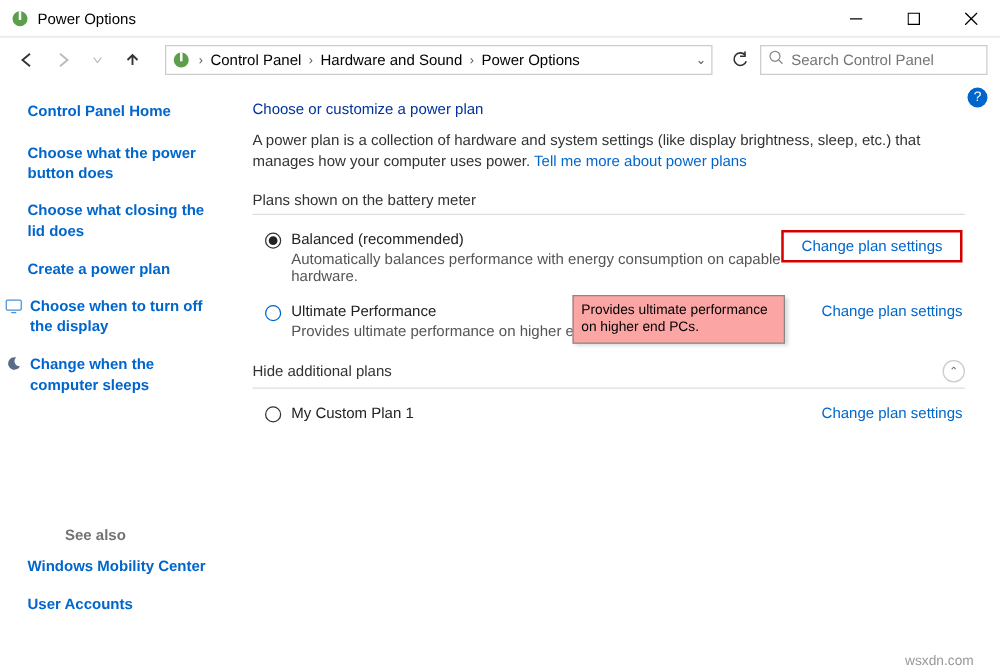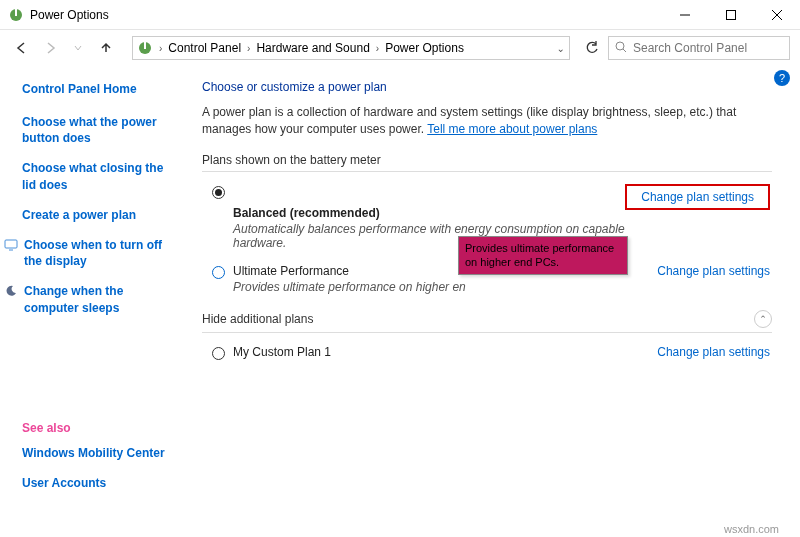--- a/index.html
+++ b/index.html
@@ -18,38 +18,38 @@
     .crumb-drop { margin-left: auto; color: #555; font-size: 10px; }
     .refresh { width: 24px; height: 24px; display: flex; align-items: center; justify-content: center; }
     .searchbox { border: 1px solid #ccc; height: 24px; width: 182px; display: flex; align-items: center; padding: 0 6px; gap: 6px; }
     .searchbox input { border: none; outline: none; font-size: 12px; flex: 1; background: transparent; }
     .content { display: flex; height: calc(100% - 86px); position: relative; }
     .sidebar { width: 190px; padding: 16px 12px 12px 22px; display: flex; flex-direction: column; font-weight: bold; }
     .sidebar-link { font-size: 12px; color: #0066cc; margin-bottom: 14px; line-height: 1.35; cursor: pointer; }
     .sidebar-link.with-icon { display: flex; gap: 6px; margin-left: -18px; }
     .sidebar-link.with-icon .icon { width: 14px; height: 14px; flex-shrink: 0; margin-top: 1px; }
     .sidebar-spacer { flex: 1; }
-    .see-also { font-size: 12px; color: #ec4899; margin-bottom: 10px; }
+    .see-also { font-size: 12px; color: #737373; margin-bottom: 10px; margin-left: 30px; }
     .main { flex: 1; padding: 14px 28px 0 12px; position: relative; }
     .heading { color: #003399; font-size: 12px; font-weight: 400; margin-bottom: 10px; }
     .description { font-size: 12px; color: #333; line-height: 1.45; margin-bottom: 14px; }
-    .text-link { color: #0066cc; text-decoration: underline; cursor: pointer; }
+    .text-link { color: #0066cc; cursor: pointer; }
     .section-header { font-size: 12px; color: #333; padding-bottom: 4px; border-bottom: 1px solid #ddd; display: flex; align-items: center; justify-content: space-between; margin-bottom: 8px; }
     .collapse-btn { width: 18px; height: 18px; border: 1px solid #ccc; border-radius: 50%; display: flex; align-items: center; justify-content: center; font-size: 9px; color: #666; }
     .plan { display: flex; align-items: flex-start; padding: 4px 2px 10px 10px; }
     .plan.highlighted .change-link { border: 2px solid #d40000; padding: 4px 14px; }
     .radio { width: 13px; height: 13px; border: 1px solid #333; border-radius: 50%; margin-right: 8px; margin-top: 2px; display: flex; align-items: center; justify-content: center; flex-shrink: 0; }
     .radio.checked::after { content: ''; width: 7px; height: 7px; background: #222; border-radius: 50%; }
     .radio.blue { border-color: #0066cc; }
     .plan-body { flex: 1; }
     .plan-name { font-size: 12px; color: #222; }
-    .plan-name.bold { font-weight: 700; margin-top: 22px; }
-    .plan-desc { font-size: 12px; color: #555; margin-top: 2px; font-style: italic; }
+    .plan-name.bold { font-weight: 400; }
+    .plan-desc { font-size: 12px; color: #555; margin-top: 2px; }
     .change-link { font-size: 12px; color: #0066cc; cursor: pointer; white-space: nowrap; }
-    .tooltip { position: absolute; border: 1px solid #888; background: #be185d; font-size: 11px; padding: 4px 6px; line-height: 1.3; box-shadow: 2px 2px 3px rgba(0,0,0,0.15); }
+    .tooltip { position: absolute; border: 1px solid #888; background: #fca5a5; font-size: 11px; padding: 4px 6px; line-height: 1.3; box-shadow: 2px 2px 3px rgba(0,0,0,0.15); }
     .help-bubble { position: absolute; right: 10px; top: 4px; width: 16px; height: 16px; background: #0066cc; color: #fff; border-radius: 50%; font-size: 11px; display: flex; align-items: center; justify-content: center; }
     .watermark { position: absolute; bottom: 2px; right: 21px; font-size: 11px; color: #999; }
     .cp-home { font-size: 12px; color: #0066cc; margin-bottom: 18px; cursor: pointer; }
   </style>
 </head>
 <body>
 
 <div class="titlebar">
   <span class="titlebar-icon">
     <svg viewBox="0 0 16 16">

